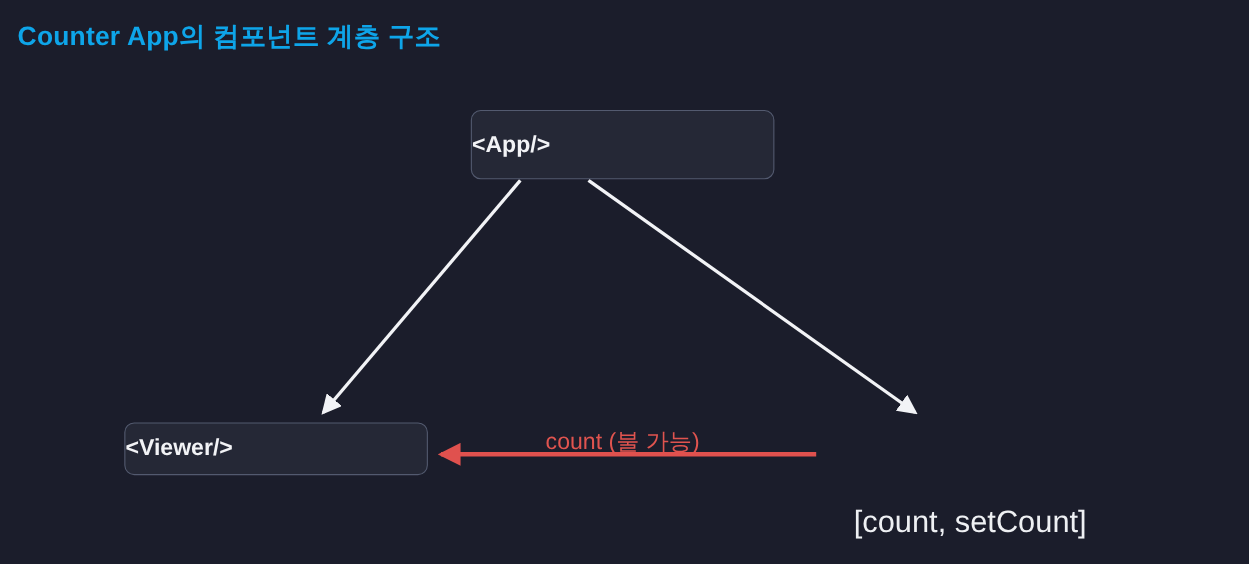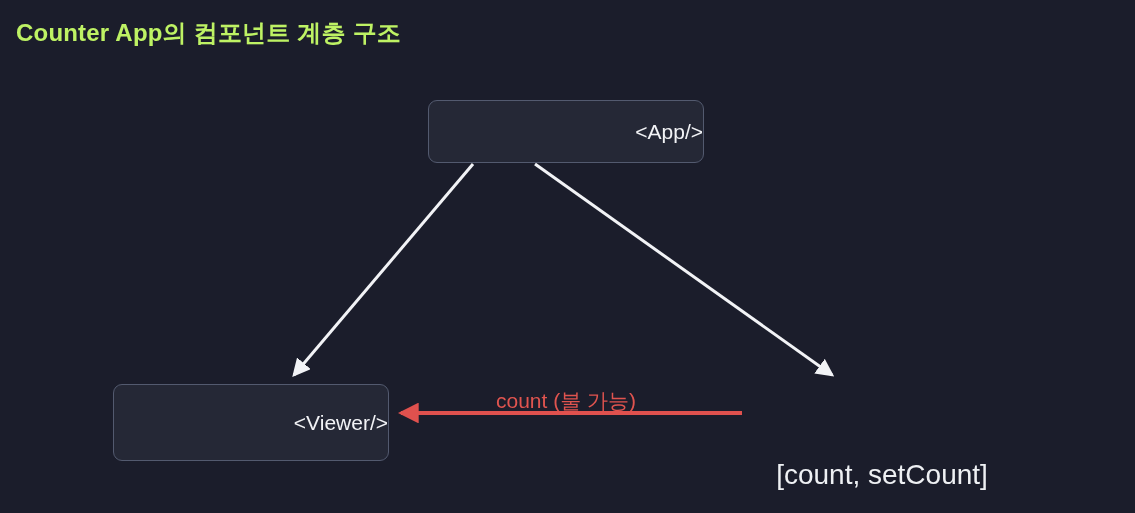--- a/index.html
+++ b/index.html
@@ -14,45 +14,45 @@
     height: 513px;
     background: #1b1d2b;
     overflow: hidden;
   }
   .title {
     position: absolute;
     left: 16px;
     top: 17px;
     font-size: 24px;
     font-weight: 700;
-    color: #bef264;
+    color: #0ea5e9;
     letter-spacing: 0.2px;
   }
   .edges-svg {
     position: absolute;
     left: 0;
     top: 0;
     width: 1135px;
     height: 513px;
   }
   .node {
     position: absolute;
     box-sizing: border-box;
     background: #252836;
     border: 1px solid #535a6f;
     border-radius: 9px;
     display: flex;
     align-items: center;
-    justify-content: flex-end;
+    justify-content: flex-start;
     color: #f2f3f6;
-    font-weight: 400;
+    font-weight: 700;
     font-size: 21px;
   }
   .node-app        { left: 428px; top: 100px; width: 276px; height: 63px; }
-  .node-viewer     { left: 113px; top: 384px; width: 276px; height: 77px; }
+  .node-viewer     { left: 113px; top: 384px; width: 276px; height: 48px; }
   .node-controller { left: 742px; top: 383px; width: 279px; height: 64px; }
   .edge-label {
     position: absolute;
     left: 416px;
     top: 377px;
     width: 300px;
     text-align: center;
     font-size: 21px;
     color: #e0544f;
     margin-top: 10px;

